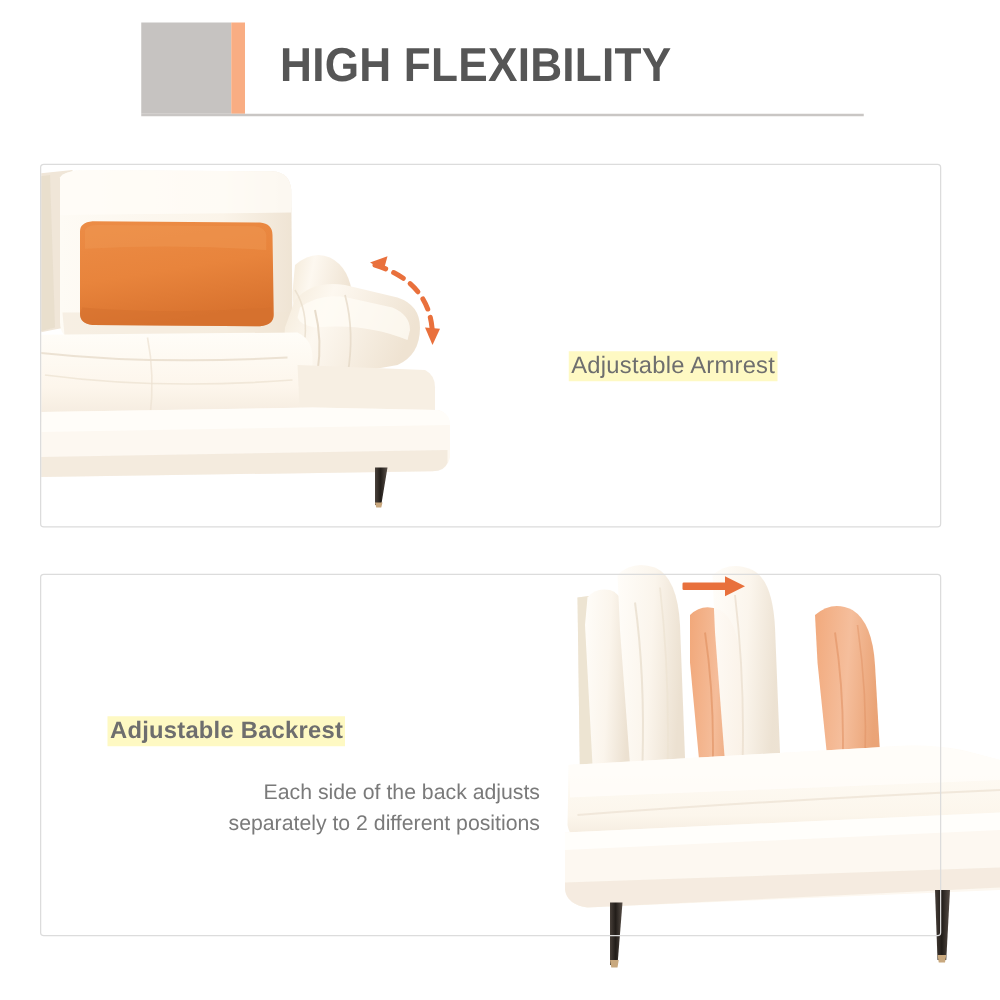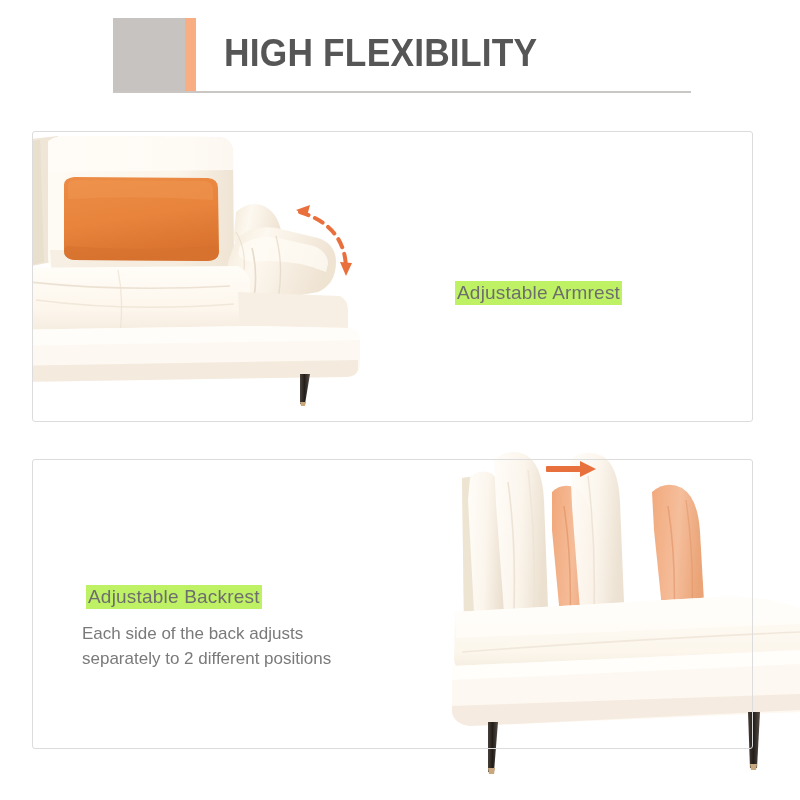--- a/index.html
+++ b/index.html
@@ -78,41 +78,42 @@
     left: 0; top: 0;
     width: 800px; height: 800px;
     pointer-events: none;
   }
 
   
   .callout-title {
     position: absolute;
     font-size: 19px;
     color: #6e6e6e;
-    background: #bef264;
+    background: #fef9c3;
     letter-spacing: 0.2px;
     white-space: nowrap;
     padding: 1px 2px;
   }
   #armrest-label {
     left: 455px; top: 281px;
   }
   #backrest-label {
-    left: 86px; top: 585px;
+    left: 86px; top: 573px; font-weight: bold;
   }
   .callout-body {
     position: absolute;
     font-size: 17px;
     color: #7a7a7a;
     line-height: 25px;
     white-space: pre-line;
   }
   #backrest-desc {
-    left: 82px; top: 621px;
+    left: 102px; top: 621px;
     width: 330px;
+    text-align: right;
   }
 
   
   #sofa1 { position: absolute; left: 0; top: 0; }
 
   
   #sofa2 { position: absolute; left: 0; top: 0; }
 </style>
 </head>
 <body>

